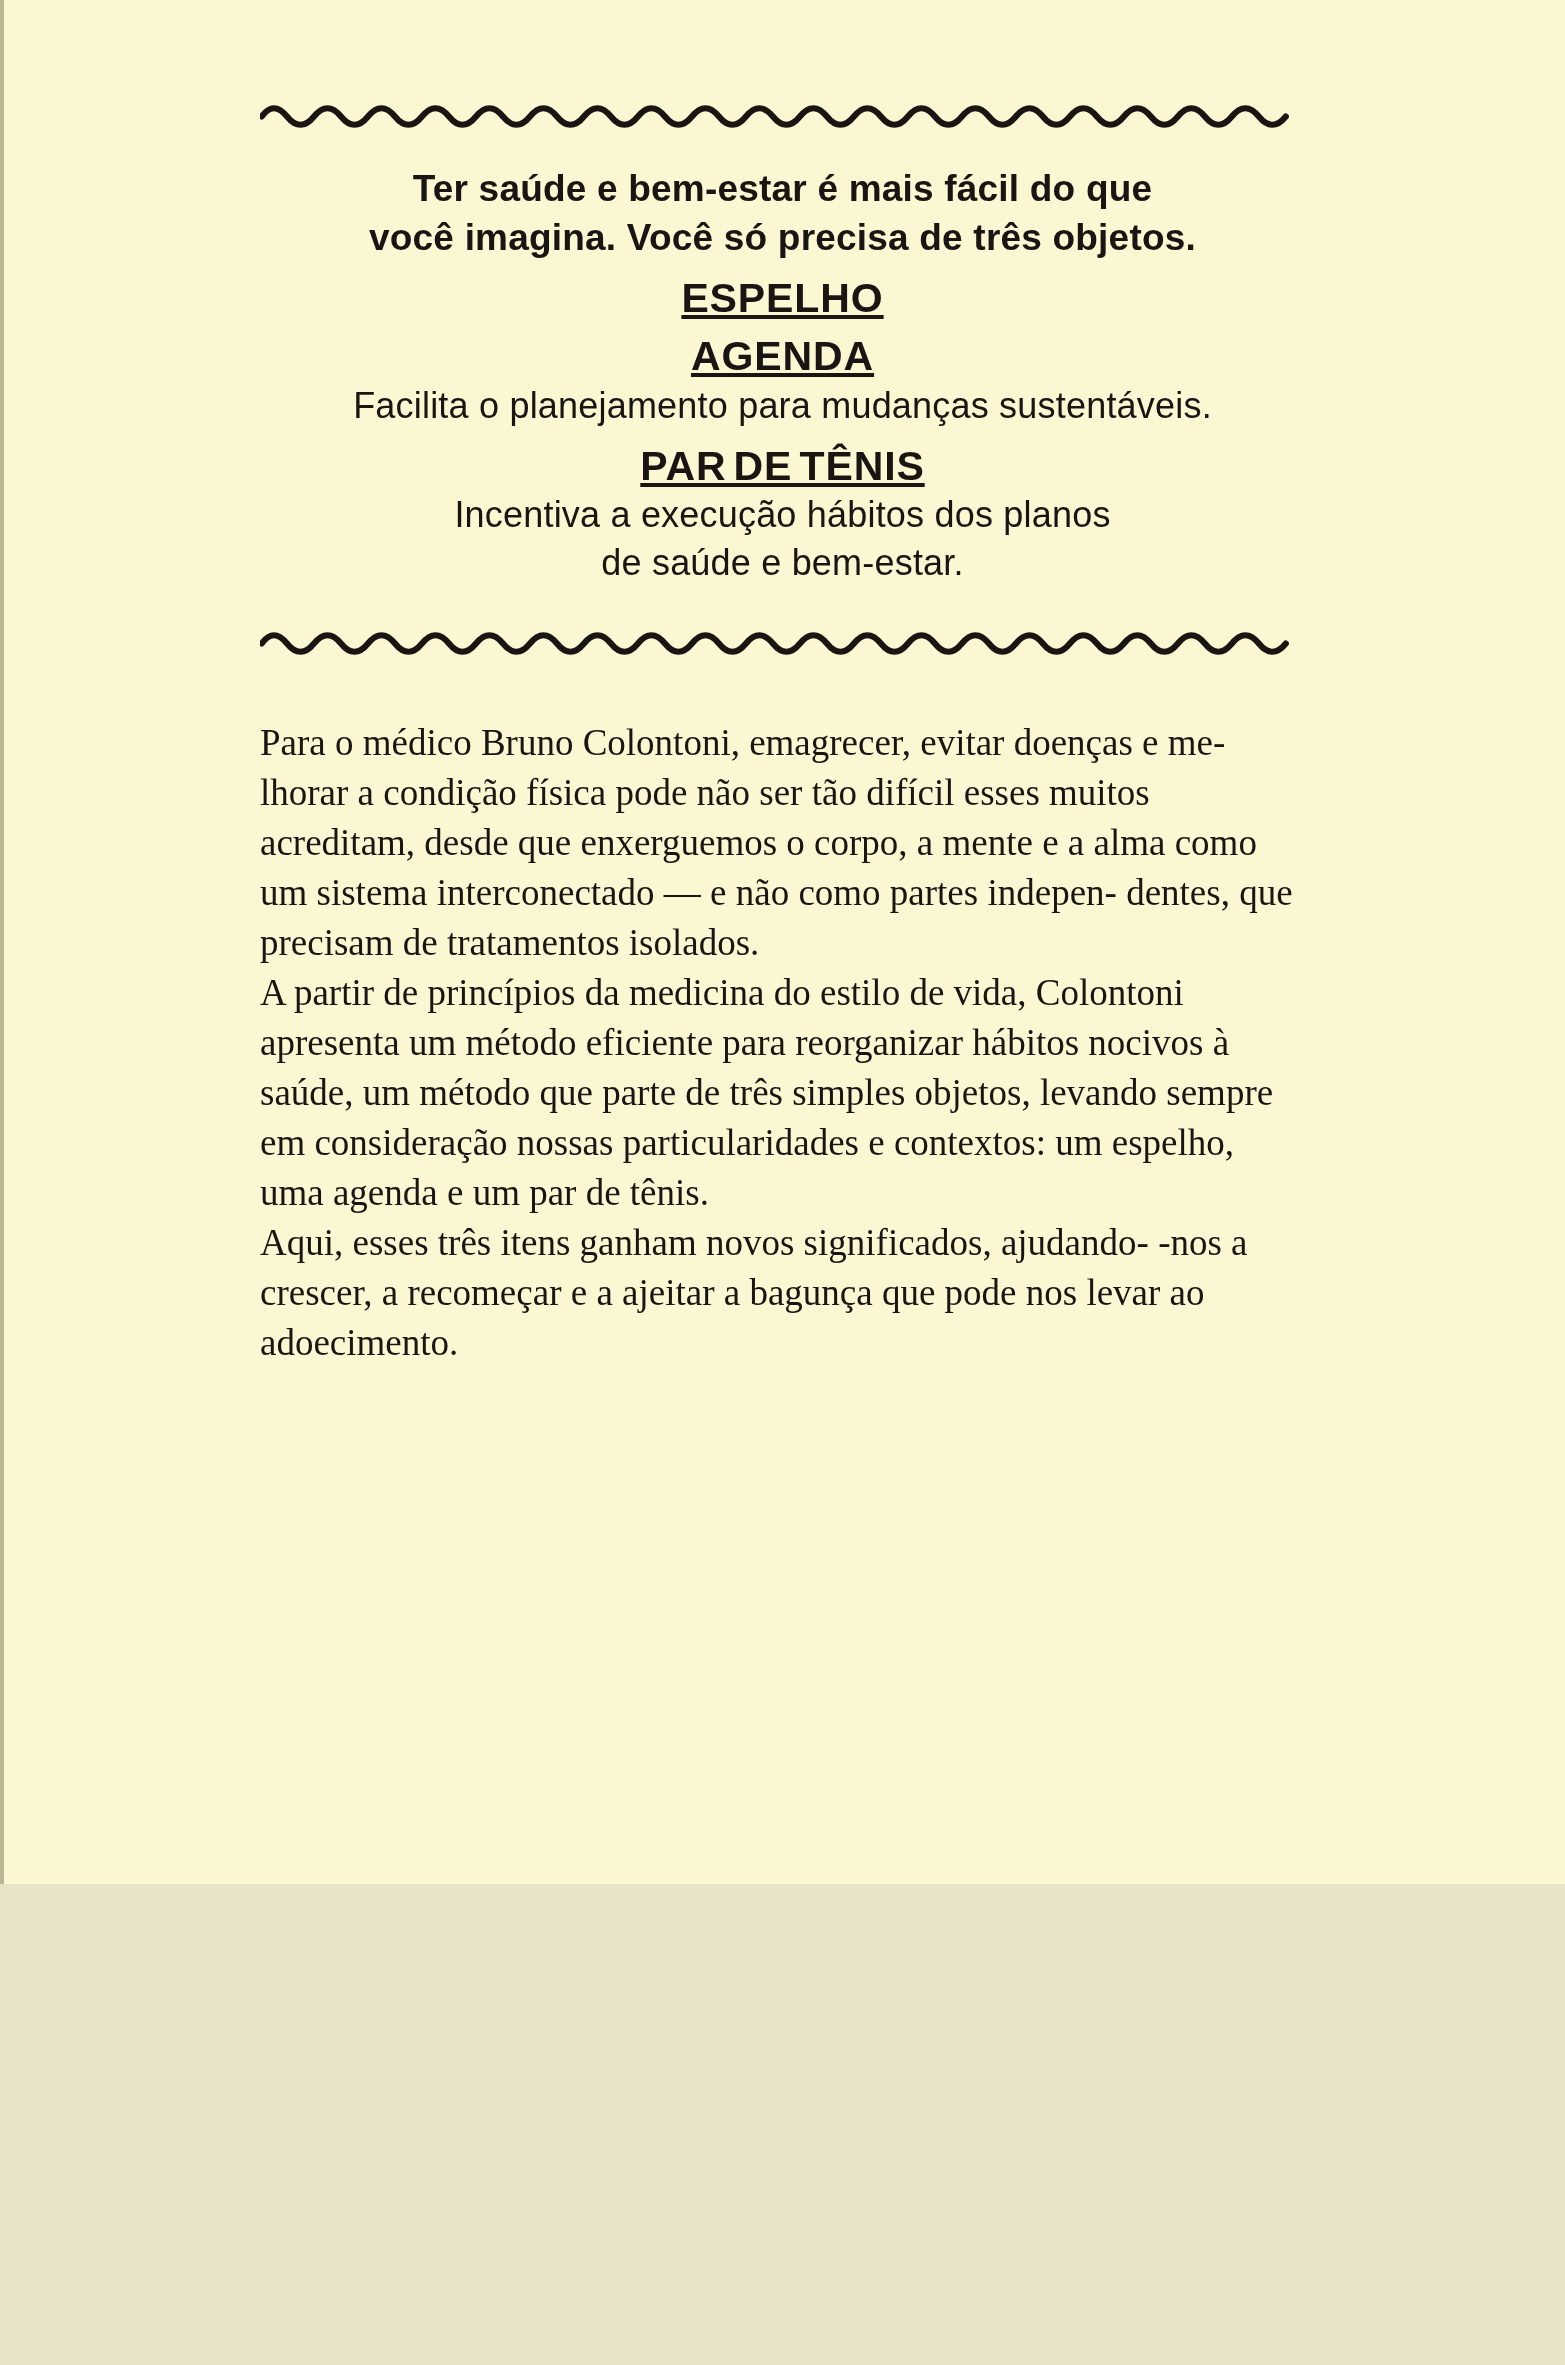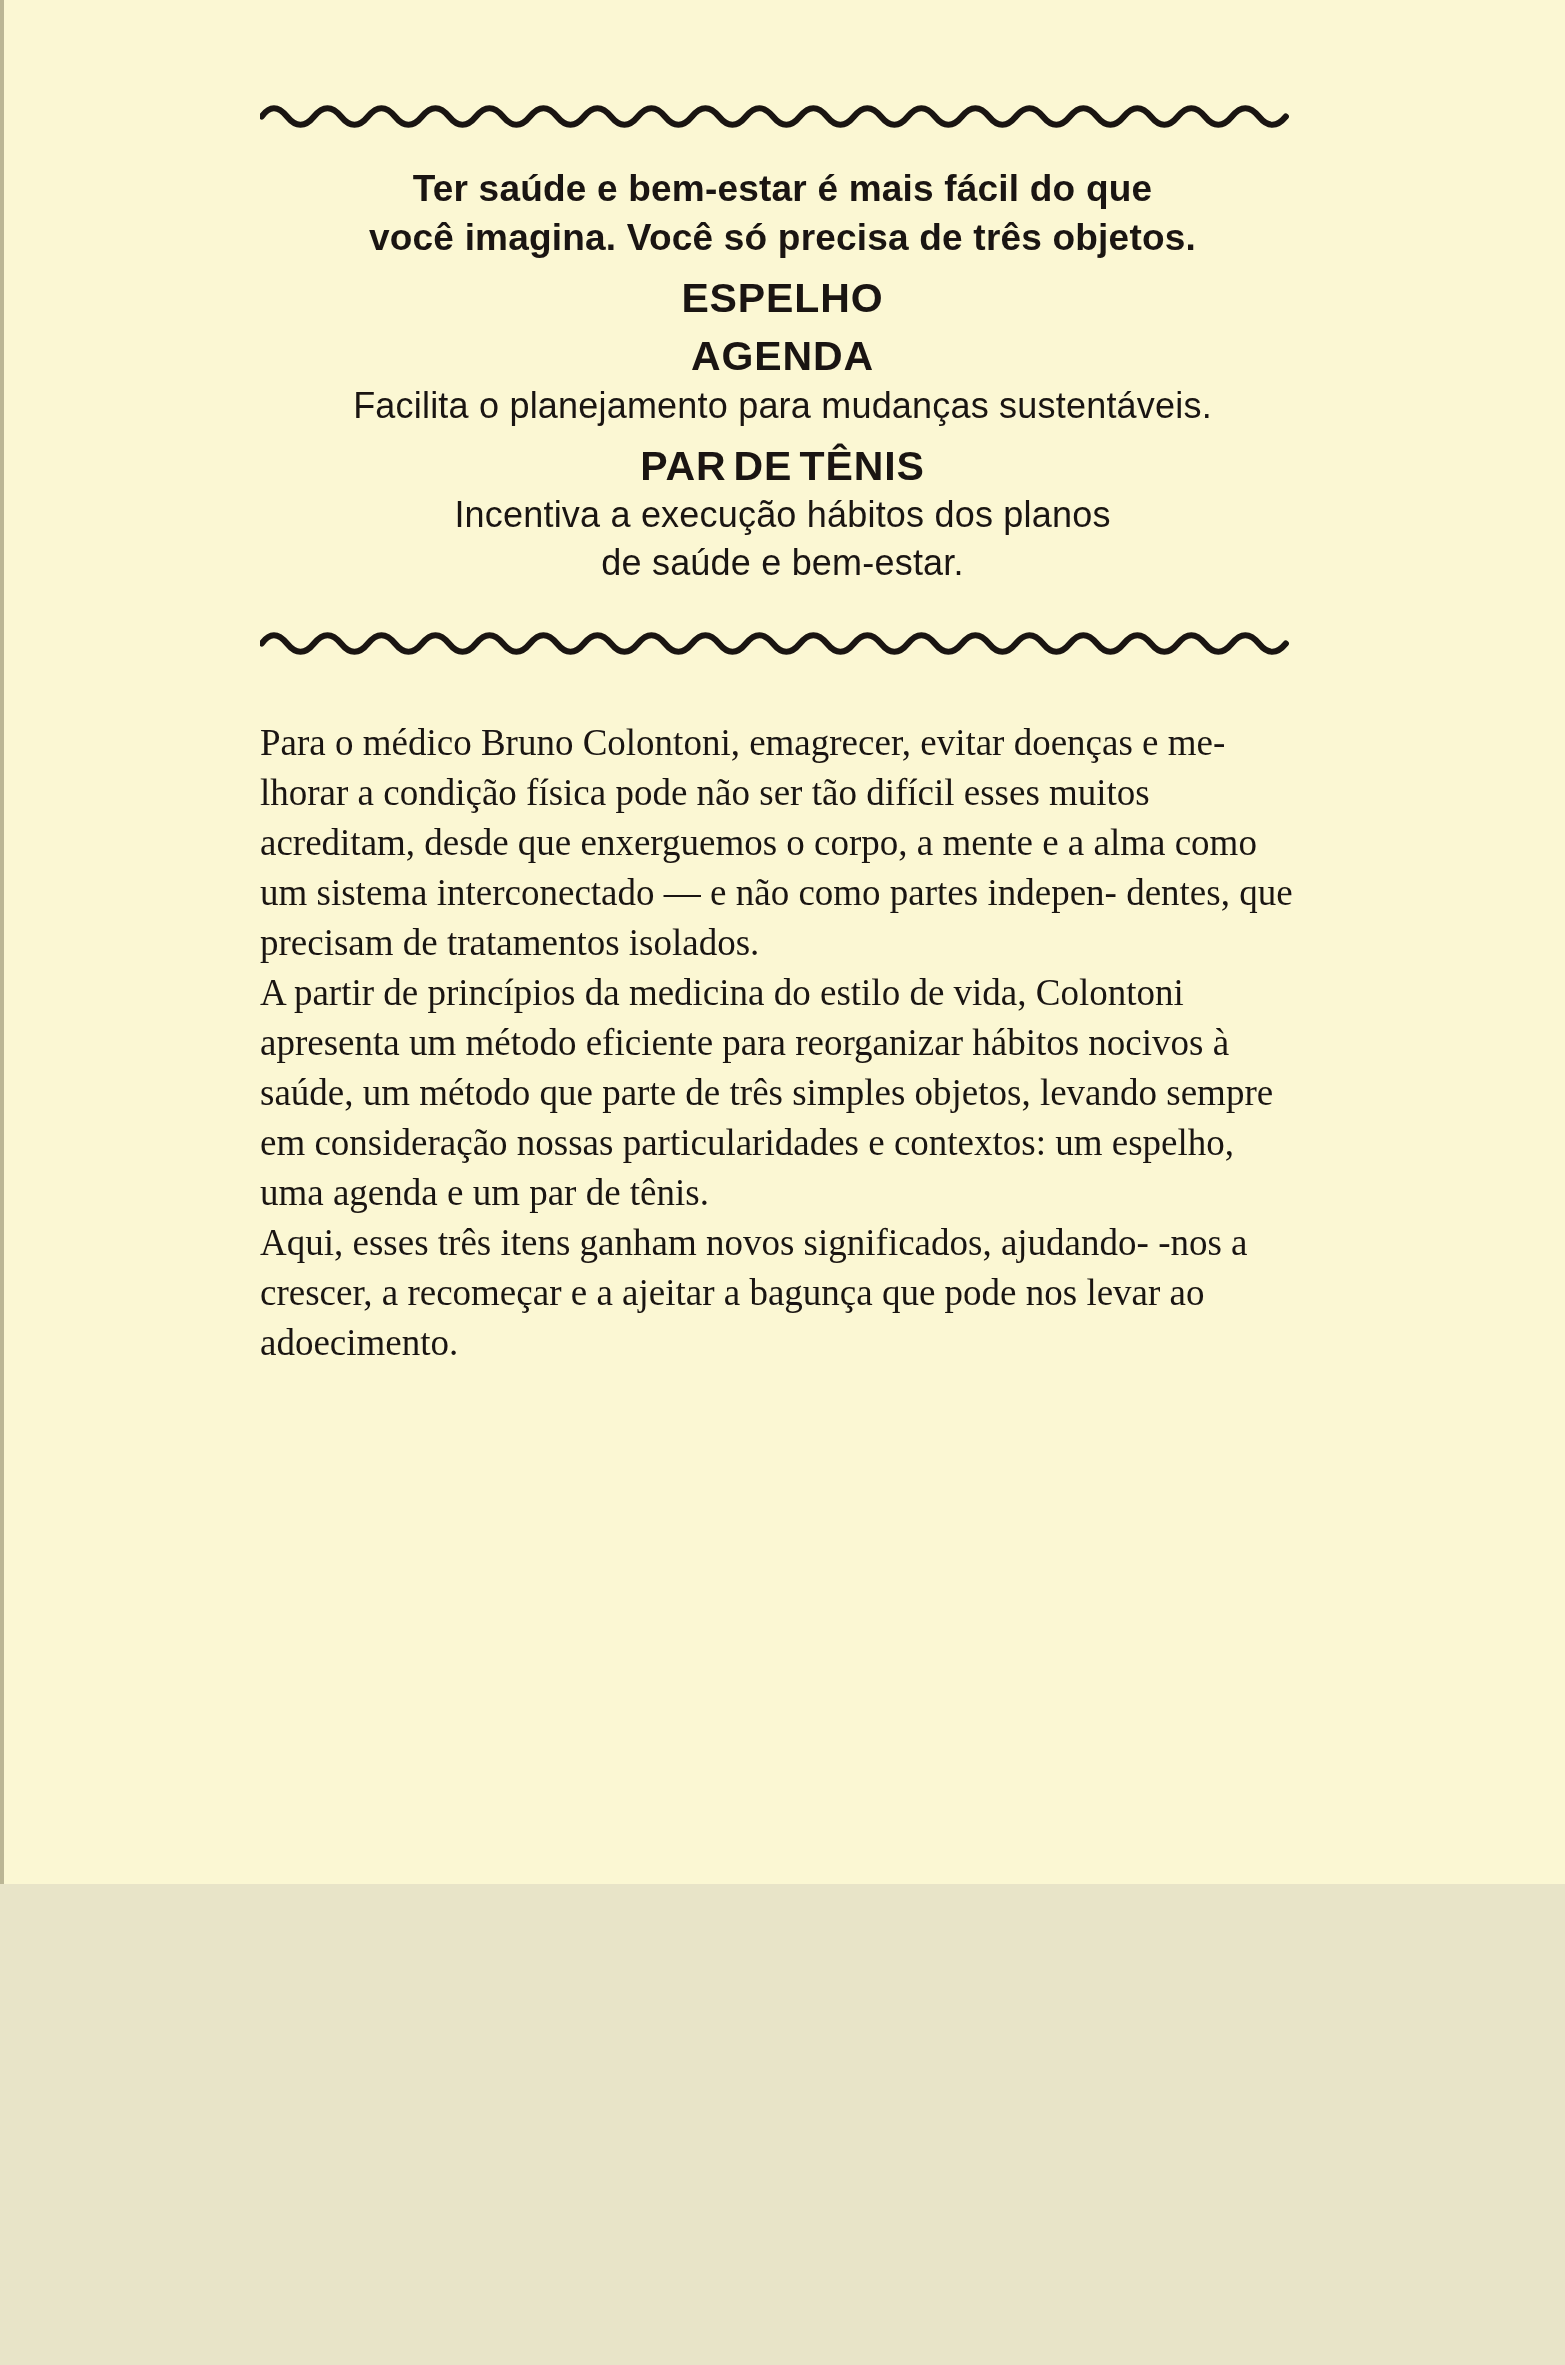--- a/index.html
+++ b/index.html
@@ -34,20 +34,21 @@
   .intro{
     margin-top:29px;
     font-size:37px;line-height:49px;font-weight:bold;
     letter-spacing:0.2px;
   }
   .item-title{
     margin-top:14px;
     font-size:41px;line-height:44px;font-weight:bold;
     letter-spacing:0.9px;word-spacing:-5.2px;
     font-stretch:condensed;
+    text-decoration:underline;
   }
   .item-desc{
     margin-top:3.5px;
     font-size:36px;line-height:48px;font-weight:400;
     letter-spacing:0.2px;
   }
 
   .synopsis{
     margin-top:56px;
     font-family:"Liberation Serif","DejaVu Serif",serif;

